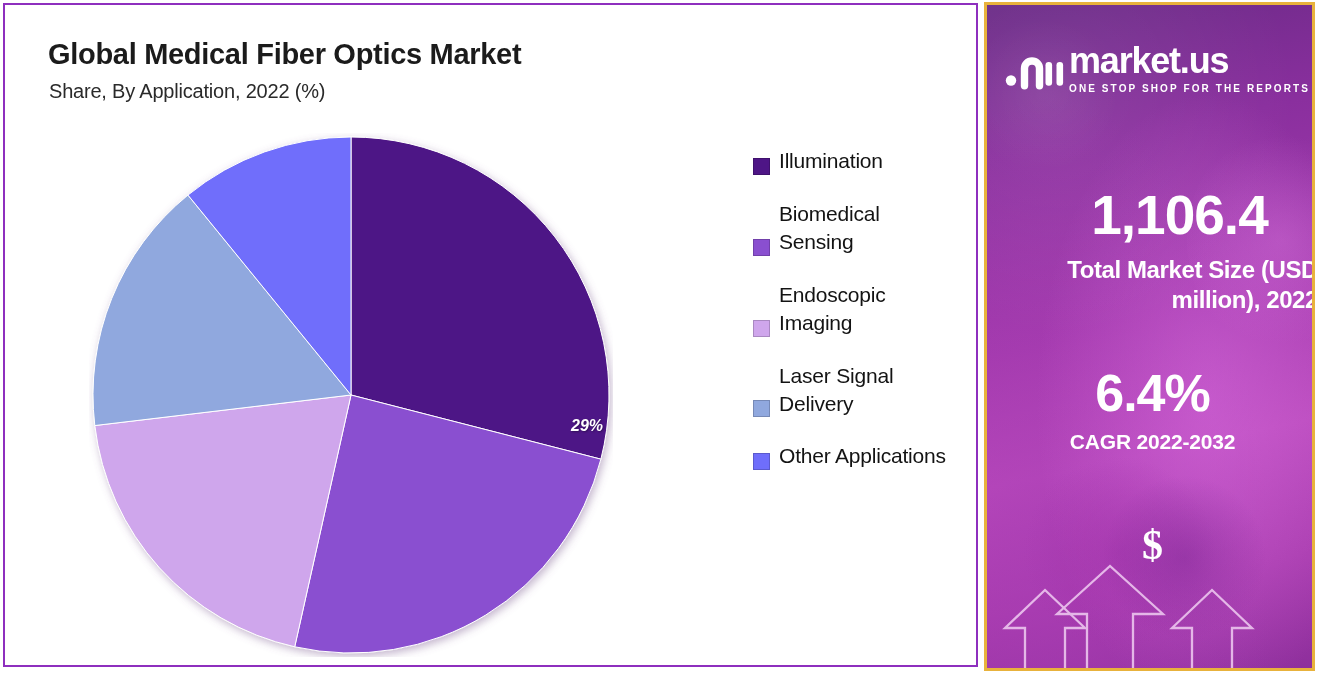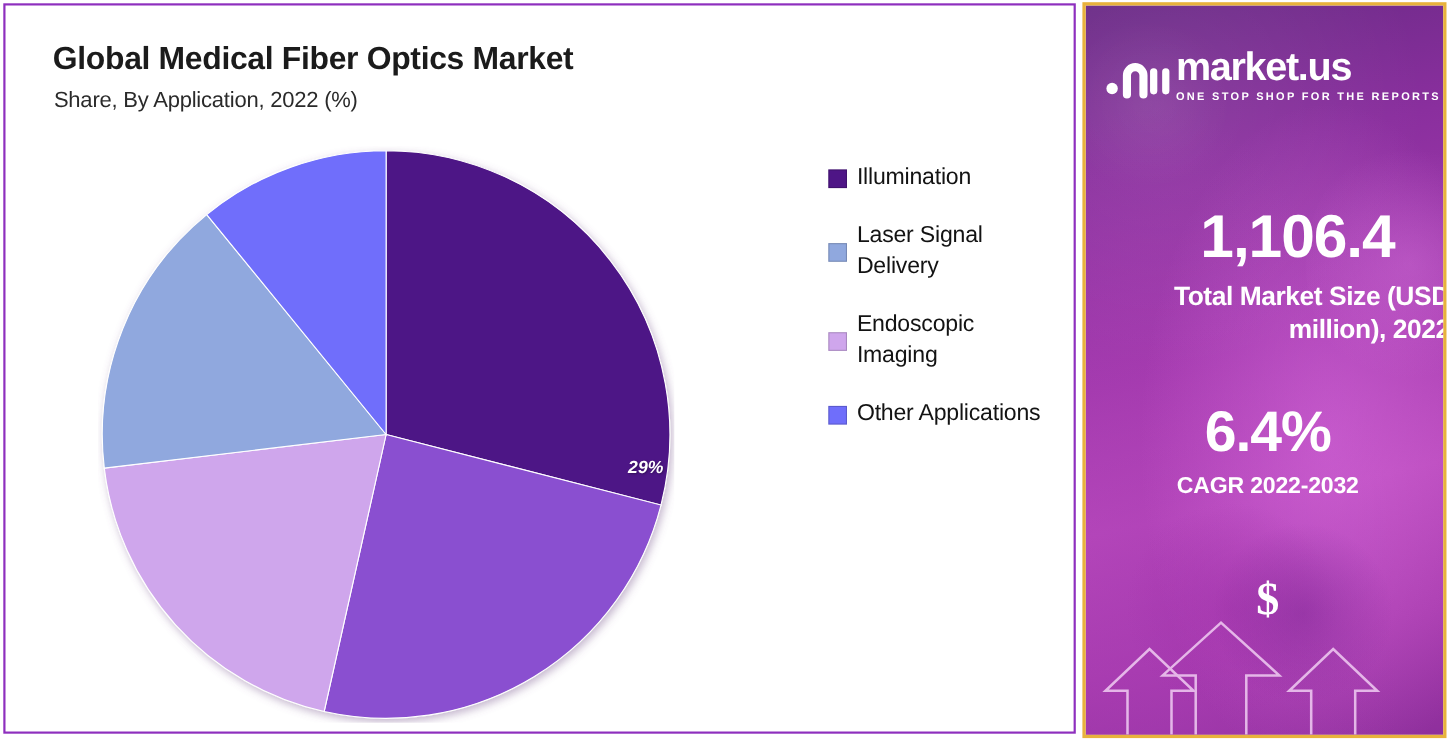--- a/index.html
+++ b/index.html
@@ -64,21 +64,21 @@
   }
 
   
   .legend {
     position: absolute;
     left: 748px; top: 142px;
     width: 210px;
   }
   .legend-item {
     display: flex;
-    align-items: center;
+    align-items: flex-end;
     margin-bottom: 25px;
   }
   .legend-swatch {
     width: 17px; height: 17px;
     margin-top: 4px;
     margin-right: 9px;
     flex: 0 0 auto;
     border: 1px solid rgba(0,0,0,0.18);
   }
   .legend-label {
@@ -196,26 +196,30 @@
       </svg>
       <div class="pie-label">29%</div>
     </div>
 
     <div class="legend" id="legend">
         <div class="legend-item">
           <span class="legend-swatch" style="background: rgb(78, 21, 134);"></span>
           <span class="legend-label">Illumination</span>
         </div>
         <div class="legend-item">
+          <span class="legend-swatch" style="background: rgb(138, 79, 208);"></span>
+          <span class="legend-label">Biomedical Sensing</span>
+        </div>
+        <div class="legend-item">
+          <span class="legend-swatch" style="background: rgb(207, 166, 236);"></span>
+          <span class="legend-label">Endoscopic Imaging</span>
+        </div>
+        <div class="legend-item">
           <span class="legend-swatch" style="background: rgb(144, 168, 222);"></span>
           <span class="legend-label">Laser Signal Delivery</span>
-        </div>
-        <div class="legend-item">
-          <span class="legend-swatch" style="background: rgb(207, 166, 236);"></span>
-          <span class="legend-label">Endoscopic Imaging</span>
         </div>
         <div class="legend-item">
           <span class="legend-swatch" style="background: rgb(111, 110, 251);"></span>
           <span class="legend-label">Other Applications</span>
         </div>
       </div>
   </div>
 
   <div class="brand-panel">
     <div class="brand-bokeh bk3"></div>

